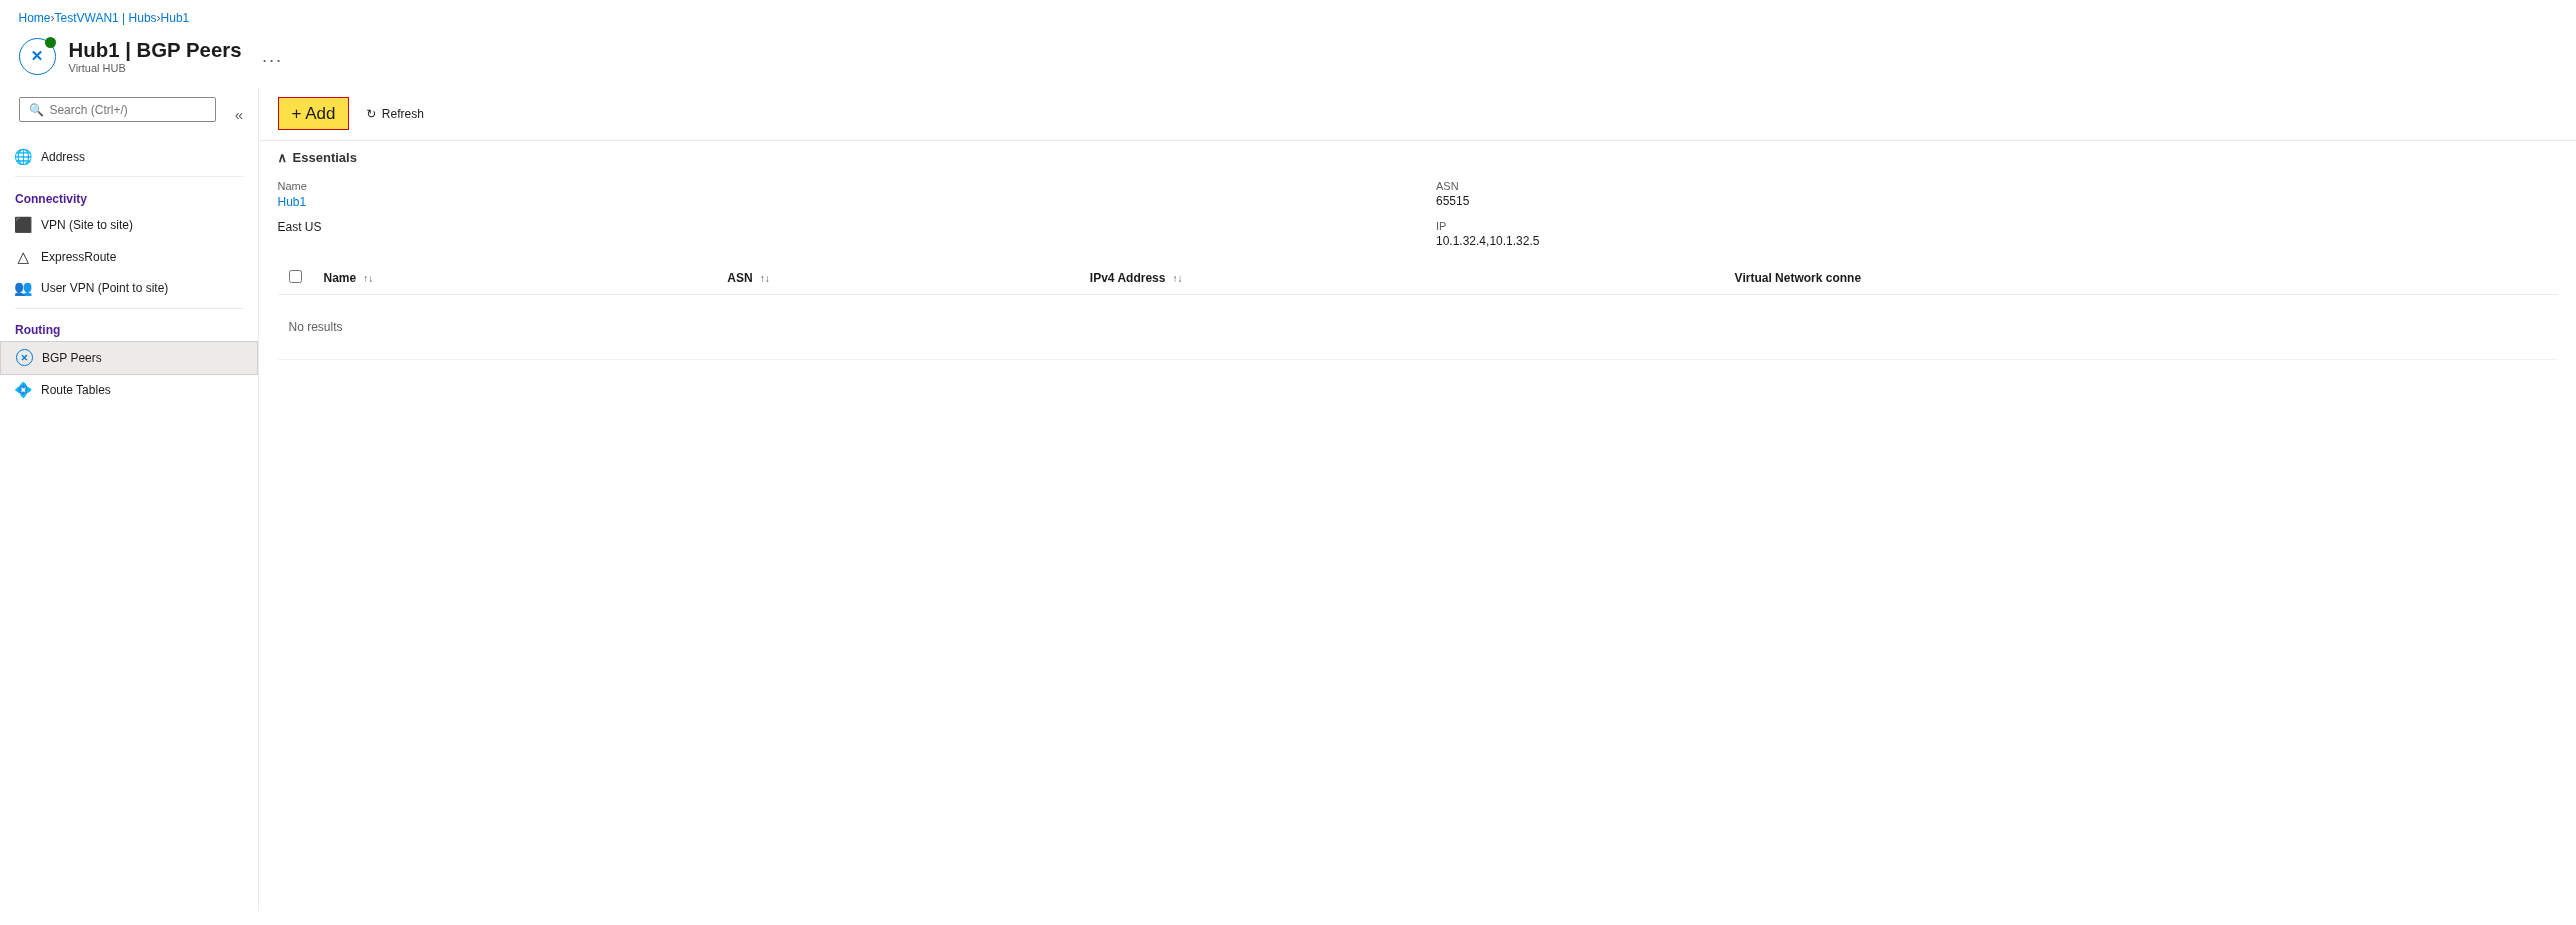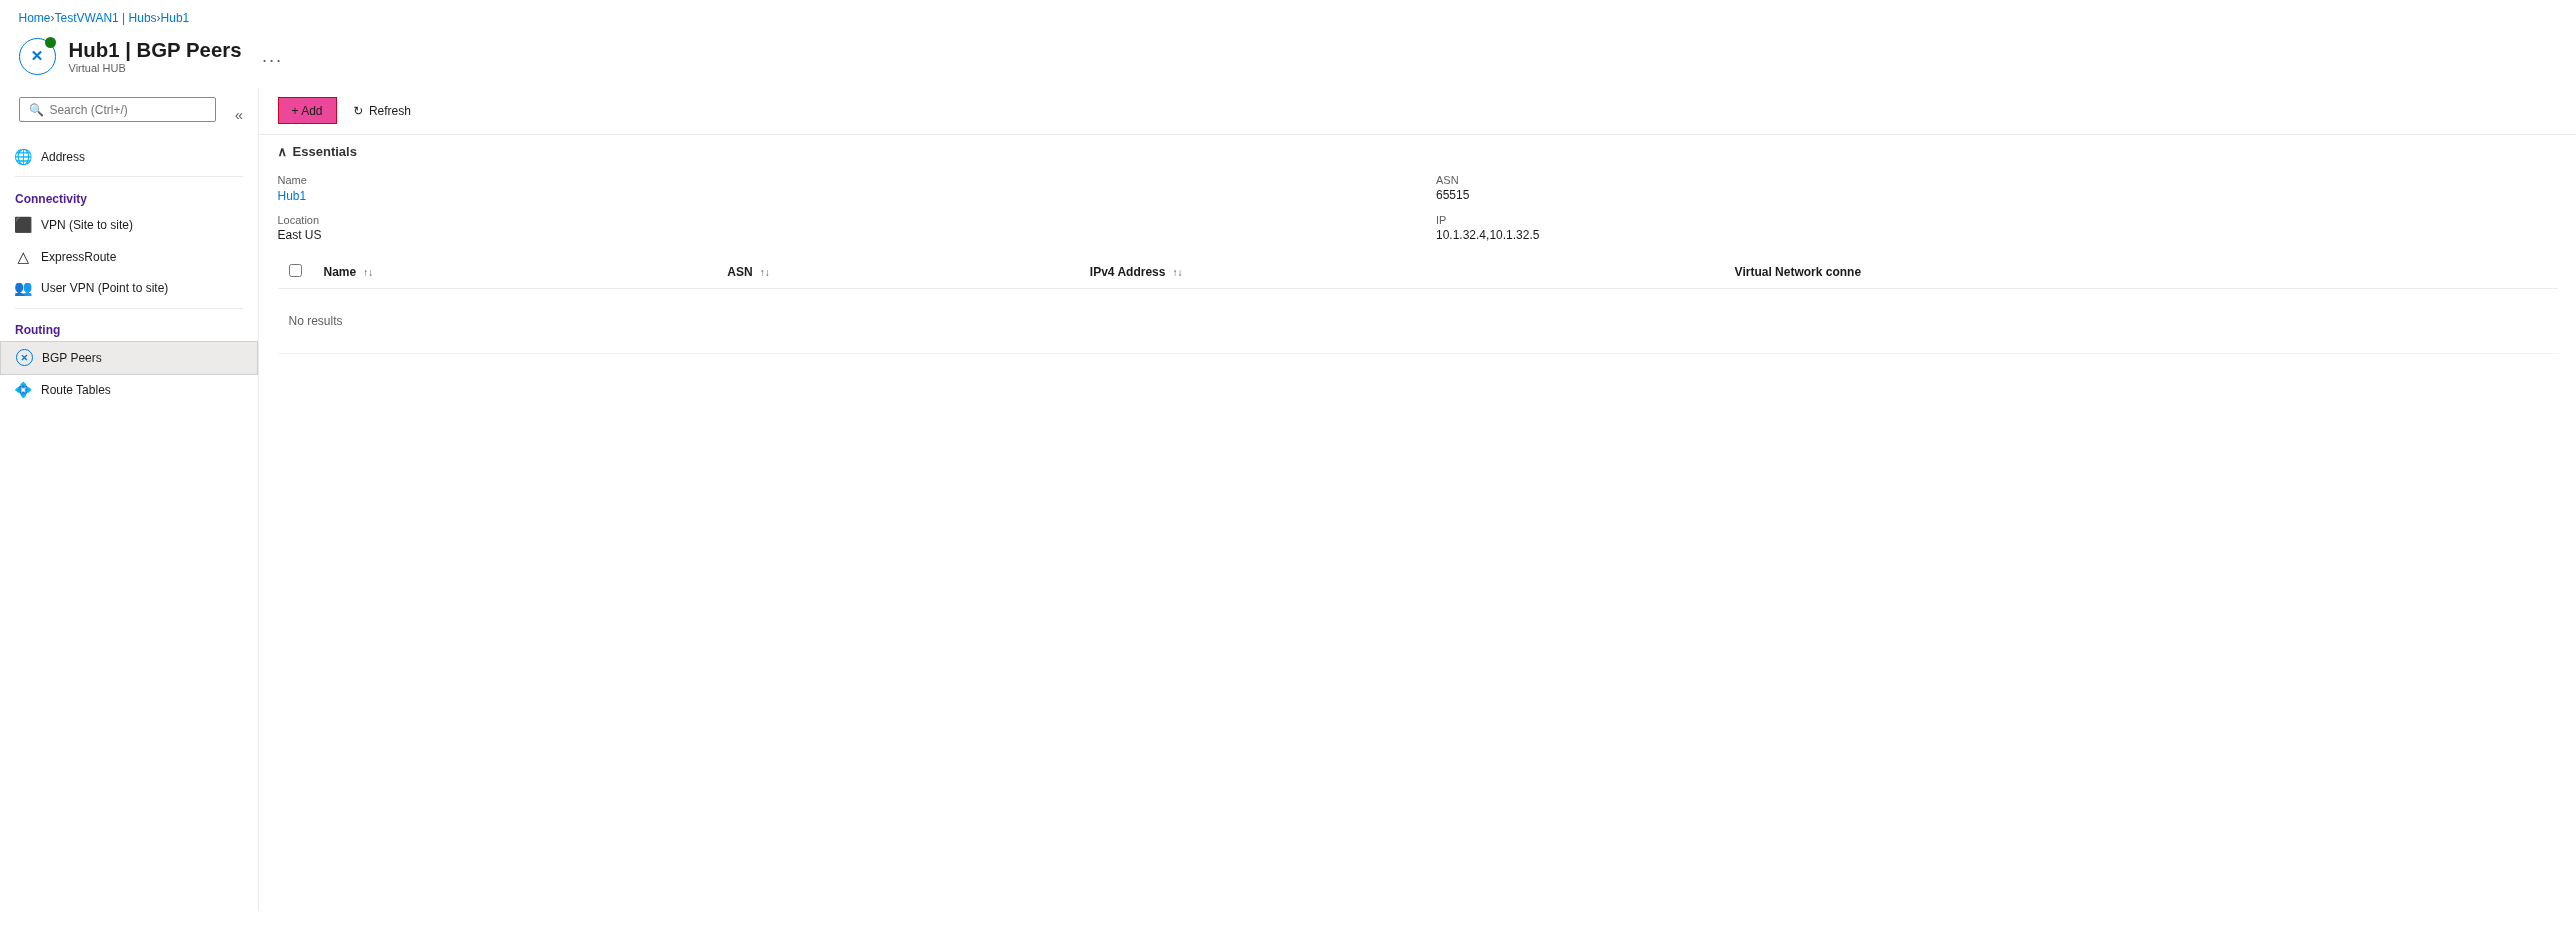--- a/index.html
+++ b/index.html
@@ -100,21 +100,21 @@
     }
 
     
     .toolbar {
       display: flex; align-items: center; gap: 3.7px;
       padding: 9.3px 18.5px; border-bottom: 0.9px solid #edebe9;
     }
     .btn-add {
       display: flex; align-items: center; gap: 5.6px;
       border: 1.9px solid #d0021b; padding: 5.6px 13px;
-      background: #ec4899; cursor: pointer; font-size: 12px;
+      background: #fde047; cursor: pointer; font-size: 17px;
       color: #1b1b1b; font-weight: 500; text-align: right;
     }
     .btn-refresh {
       display: flex; align-items: center; gap: 5.6px;
       border: none; padding: 5.6px 13px;
       background: #fff; cursor: pointer; font-size: 12px;
       color: #1b1b1b;
     }
 
     
@@ -255,21 +255,20 @@
     <div class="essentials-body">
       <div class="essentials-field">
         <label>Name</label>
         <a class="value link" href="#">Hub1</a>
       </div>
       <div class="essentials-field">
         <label>ASN</label>
         <div class="value">65515</div>
       </div>
       <div class="essentials-field">
-        <label>Location</label>
         <div class="value">East US</div>
       </div>
       <div class="essentials-field">
         <label>IP</label>
         <div class="value">10.1.32.4,10.1.32.5</div>
       </div>
     </div>
 
     <div class="table-container">
       <table class="data-table">

